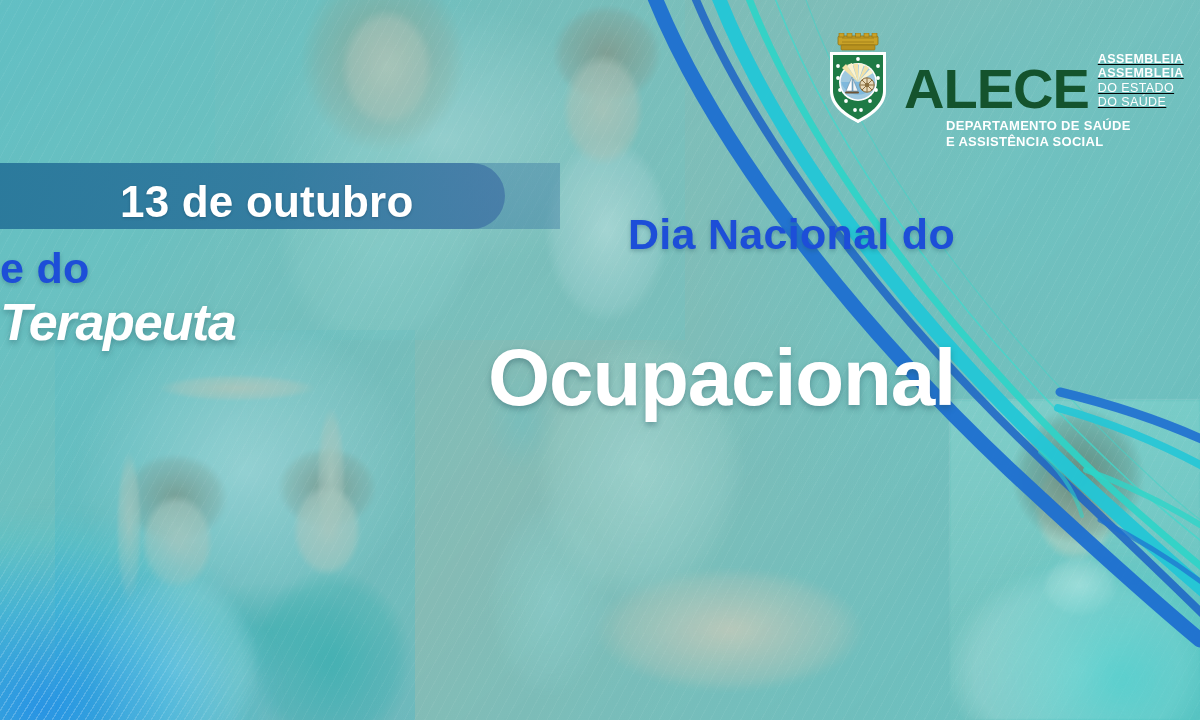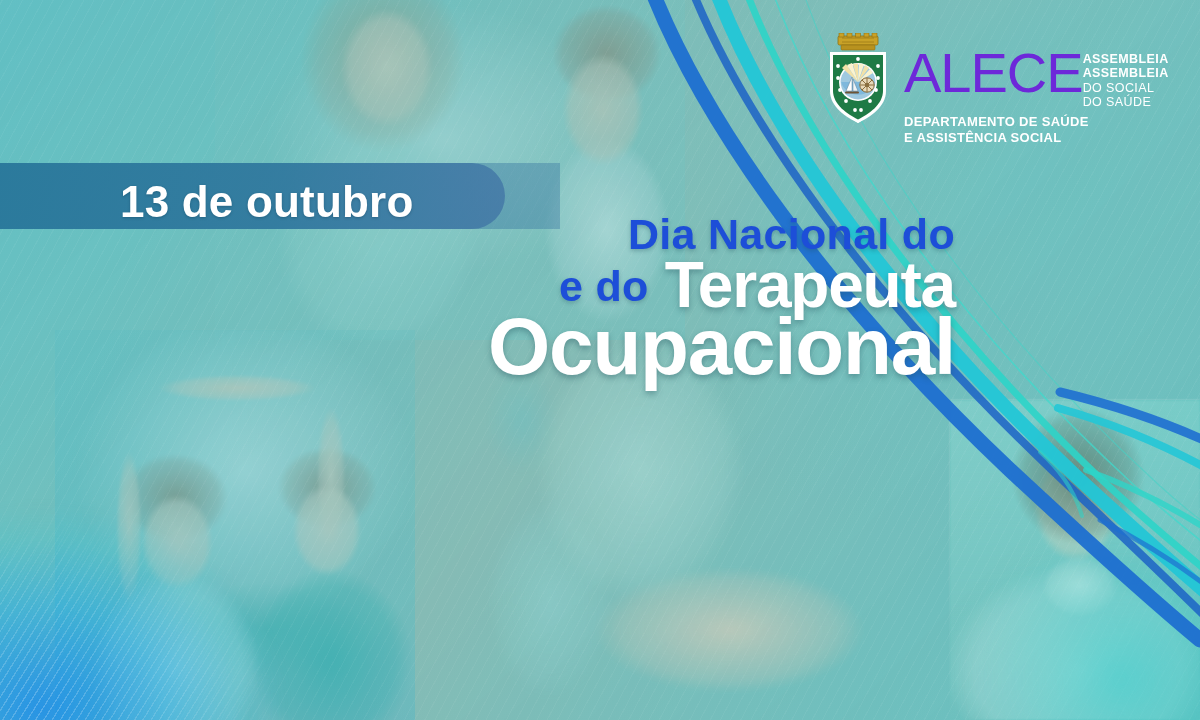--- a/index.html
+++ b/index.html
@@ -186,40 +186,40 @@
   .hl-light {
     color:#1d4ed8; font-weight:700; font-size:43px; letter-spacing:.3px;
     text-shadow:0 2px 4px rgba(30,80,90,.32);
   }
   .hl-bold {
     color:#ffffff; font-weight:700; letter-spacing:-1.2px;
     text-shadow:0 3px 6px rgba(30,80,90,.40);
   }
   .r1 { margin-bottom:-6px; }
   .r2 { font-size:88px; line-height:1.0; margin-bottom:-8px; }
-  .r3 { line-height:1.0; margin-bottom:-10px; }
+  .r3 { line-height:1.0; margin-bottom:-10px;flex-direction:column; }
   .r3 .hl-light { margin-right:16px; position:relative; top:-6px; }
-  .r3 .hl-bold { font-size:64px; }
+  .r3 .hl-bold { font-size:52px;font-style:italic; }
   .r4 { line-height:1.0; }
   .r4 .hl-bold { font-size:80px; }
 
   
   .logo { position:absolute; left:822px; top:33px; display:flex; align-items:flex-start; }
   .crest { width:72px; height:92px; position:relative; flex:0 0 auto; }
   .logo-txt { margin-left:10px; padding-top:16px; }
   .logo-top { display:flex; align-items:flex-start; }
   .alece {
-    color:#6d28d9; font-size:56px; font-weight:400; line-height:.86;
-    letter-spacing:-1px; font-stretch:condensed;
-  }
-  .suborg { padding-top:3px; }
+    color:#14532d; font-size:56px; font-weight:700; line-height:.86;
+    letter-spacing:-1px; font-stretch:condensed;margin-top:16px;
+  }
+  .suborg { margin-left:9px; padding-top:3px;text-decoration:underline; }
   .suborg div { color:#fff; font-size:12.5px; font-weight:700; line-height:1.14;
                 letter-spacing:.4px; }
   .suborg .soft { font-weight:400; }
-  .dept { margin-top:5px; }
+  .dept { margin-top:5px;margin-left:42px; }
   .dept div { color:#fff; font-size:13px; font-weight:700; line-height:1.22;
               letter-spacing:.3px; }
 </style>
 </head>
 <body>
 
 <div id="poster">
 
   <div class="bg-base"></div>
   <div class="bg-tint-tr"></div>
@@ -346,21 +346,21 @@
         <path d="M30,86 L36,90 L42,86 L36,88.5 Z" fill="#ffffff"></path>
       </svg>
     </div>
 
     <div class="logo-txt">
       <div class="logo-top">
         <div class="alece">ALECE</div>
         <div class="suborg">
           <div>ASSEMBLEIA</div>
           <div>ASSEMBLEIA</div>
-          <div class="soft">DO SOCIAL</div>
+          <div class="soft">DO ESTADO</div>
           <div class="soft">DO SAÚDE</div>
         </div>
       </div>
       <div class="dept">
         <div>DEPARTAMENTO DE SAÚDE</div>
         <div>E ASSISTÊNCIA SOCIAL</div>
       </div>
     </div>
   </div>
 

